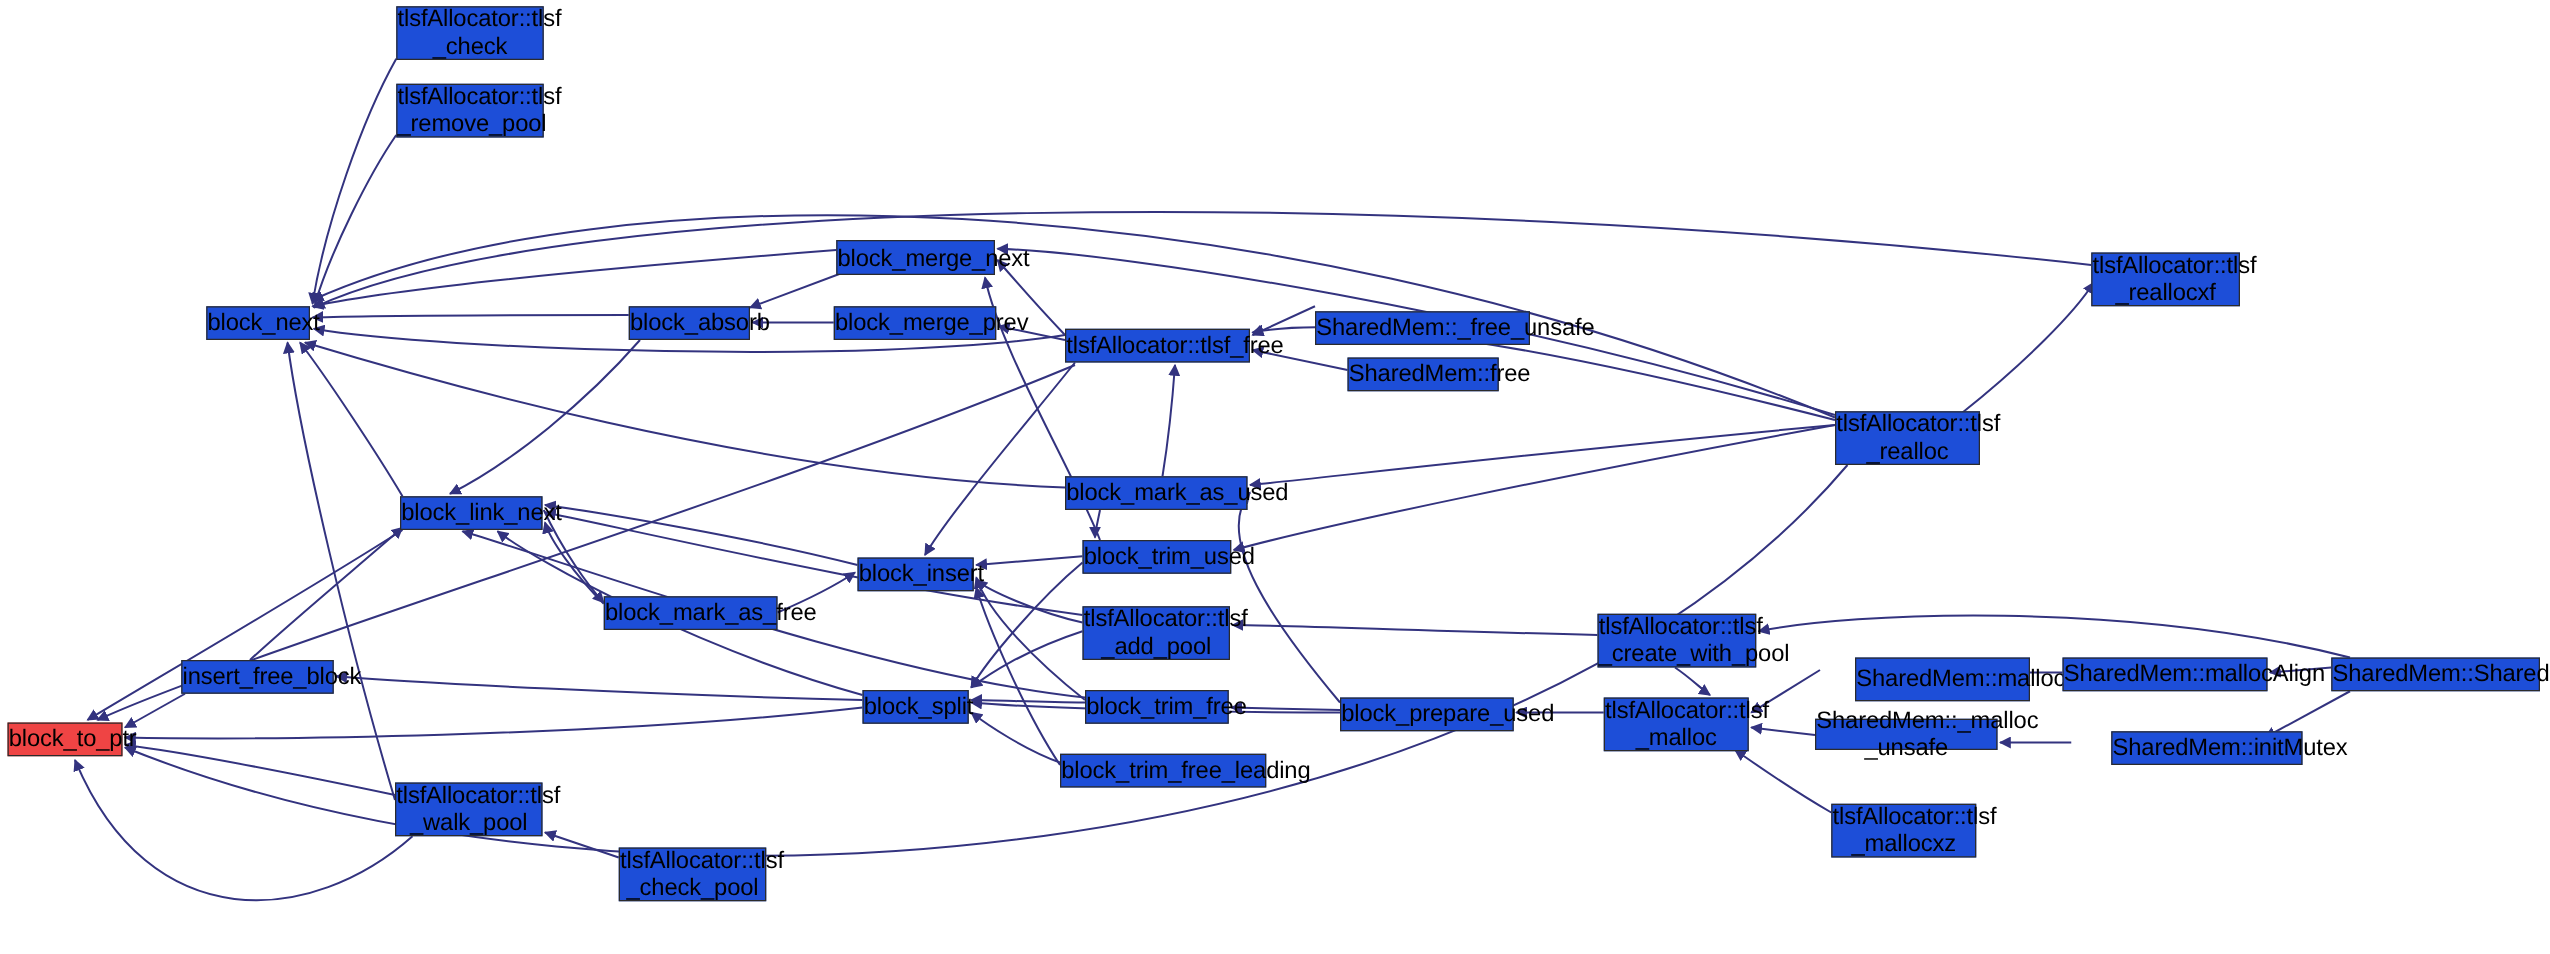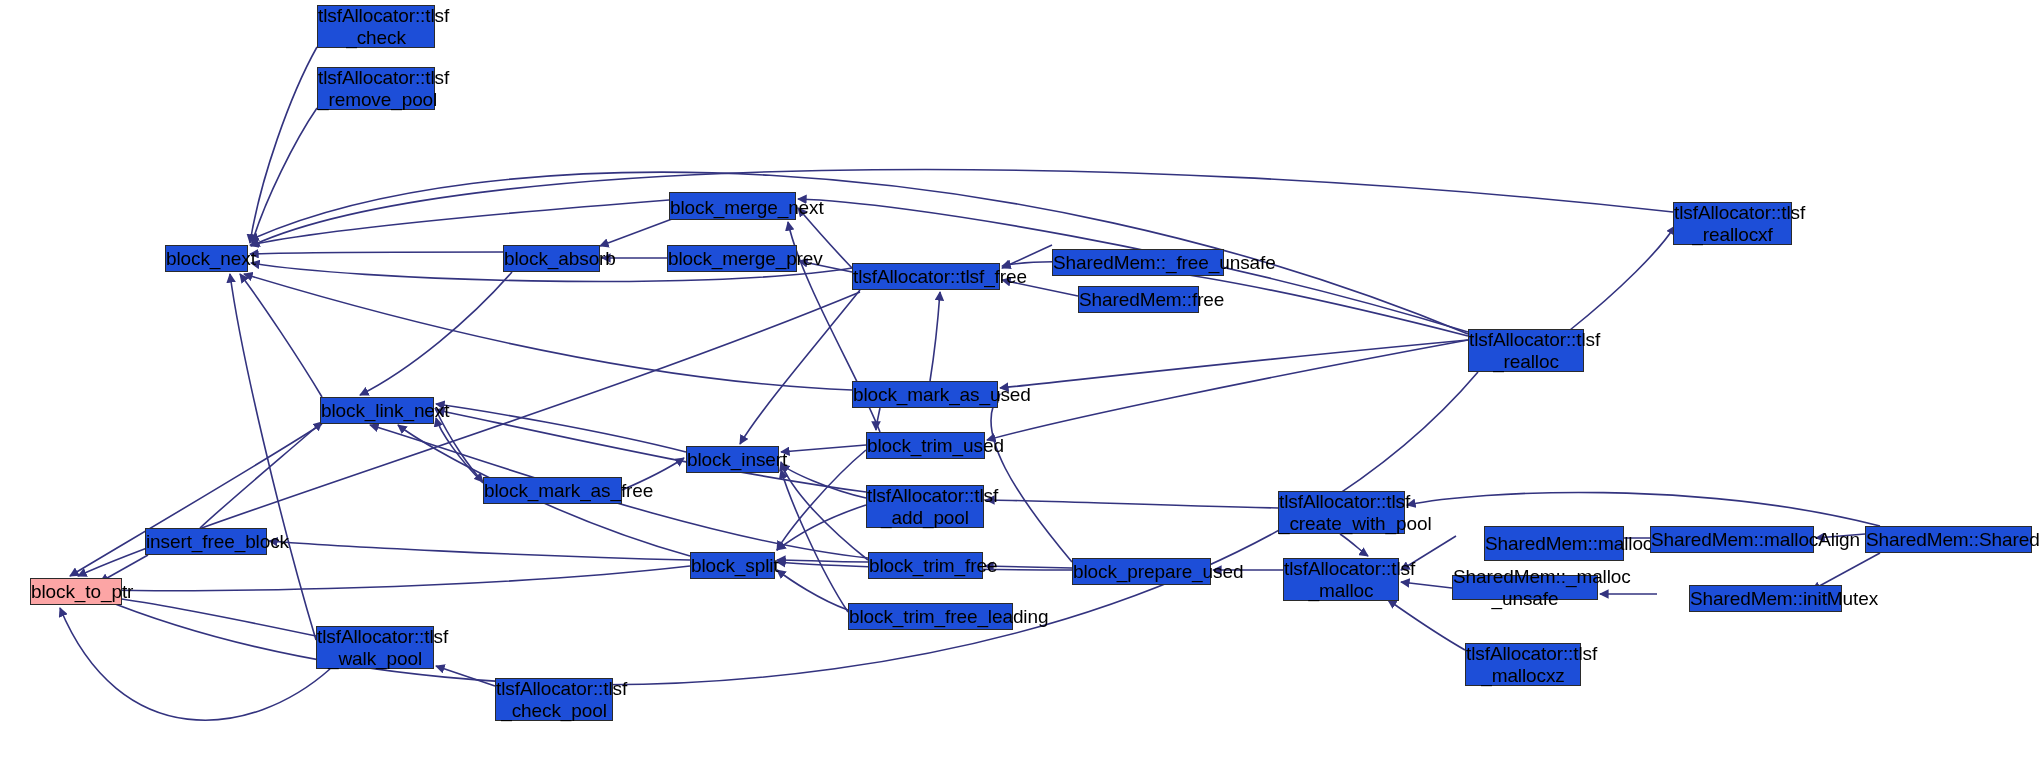--- a/index.html
+++ b/index.html
@@ -19,21 +19,21 @@
     color:#000000;
     font-size:19px;
     line-height:22px;
     text-align:center;
     display:flex;
     align-items:center;
     justify-content:center;
     white-space:pre-line;
     letter-spacing:-0.1px;
   }
-  .node.focus{ background:#fca5a5; border-color:#2b2b2b;margin-left:24px; }
+  .node.focus{ background:#ef4444; border-color:#2b2b2b; }
   .node .lbl{display:block;width:100%;white-space:pre-line;}
 </style>
 </head>
 <body>
 
 <div id="graph-root">
   <svg id="edges" xmlns="http://www.w3.org/2000/svg">
     <defs>
       <marker id="arrow" viewBox="0 0 10 10" refX="9" refY="5" markerWidth="6" markerHeight="6" orient="auto-start-reverse">
         <path d="M 0 0 L 10 5 L 0 10 z" fill="#33337f"></path>

